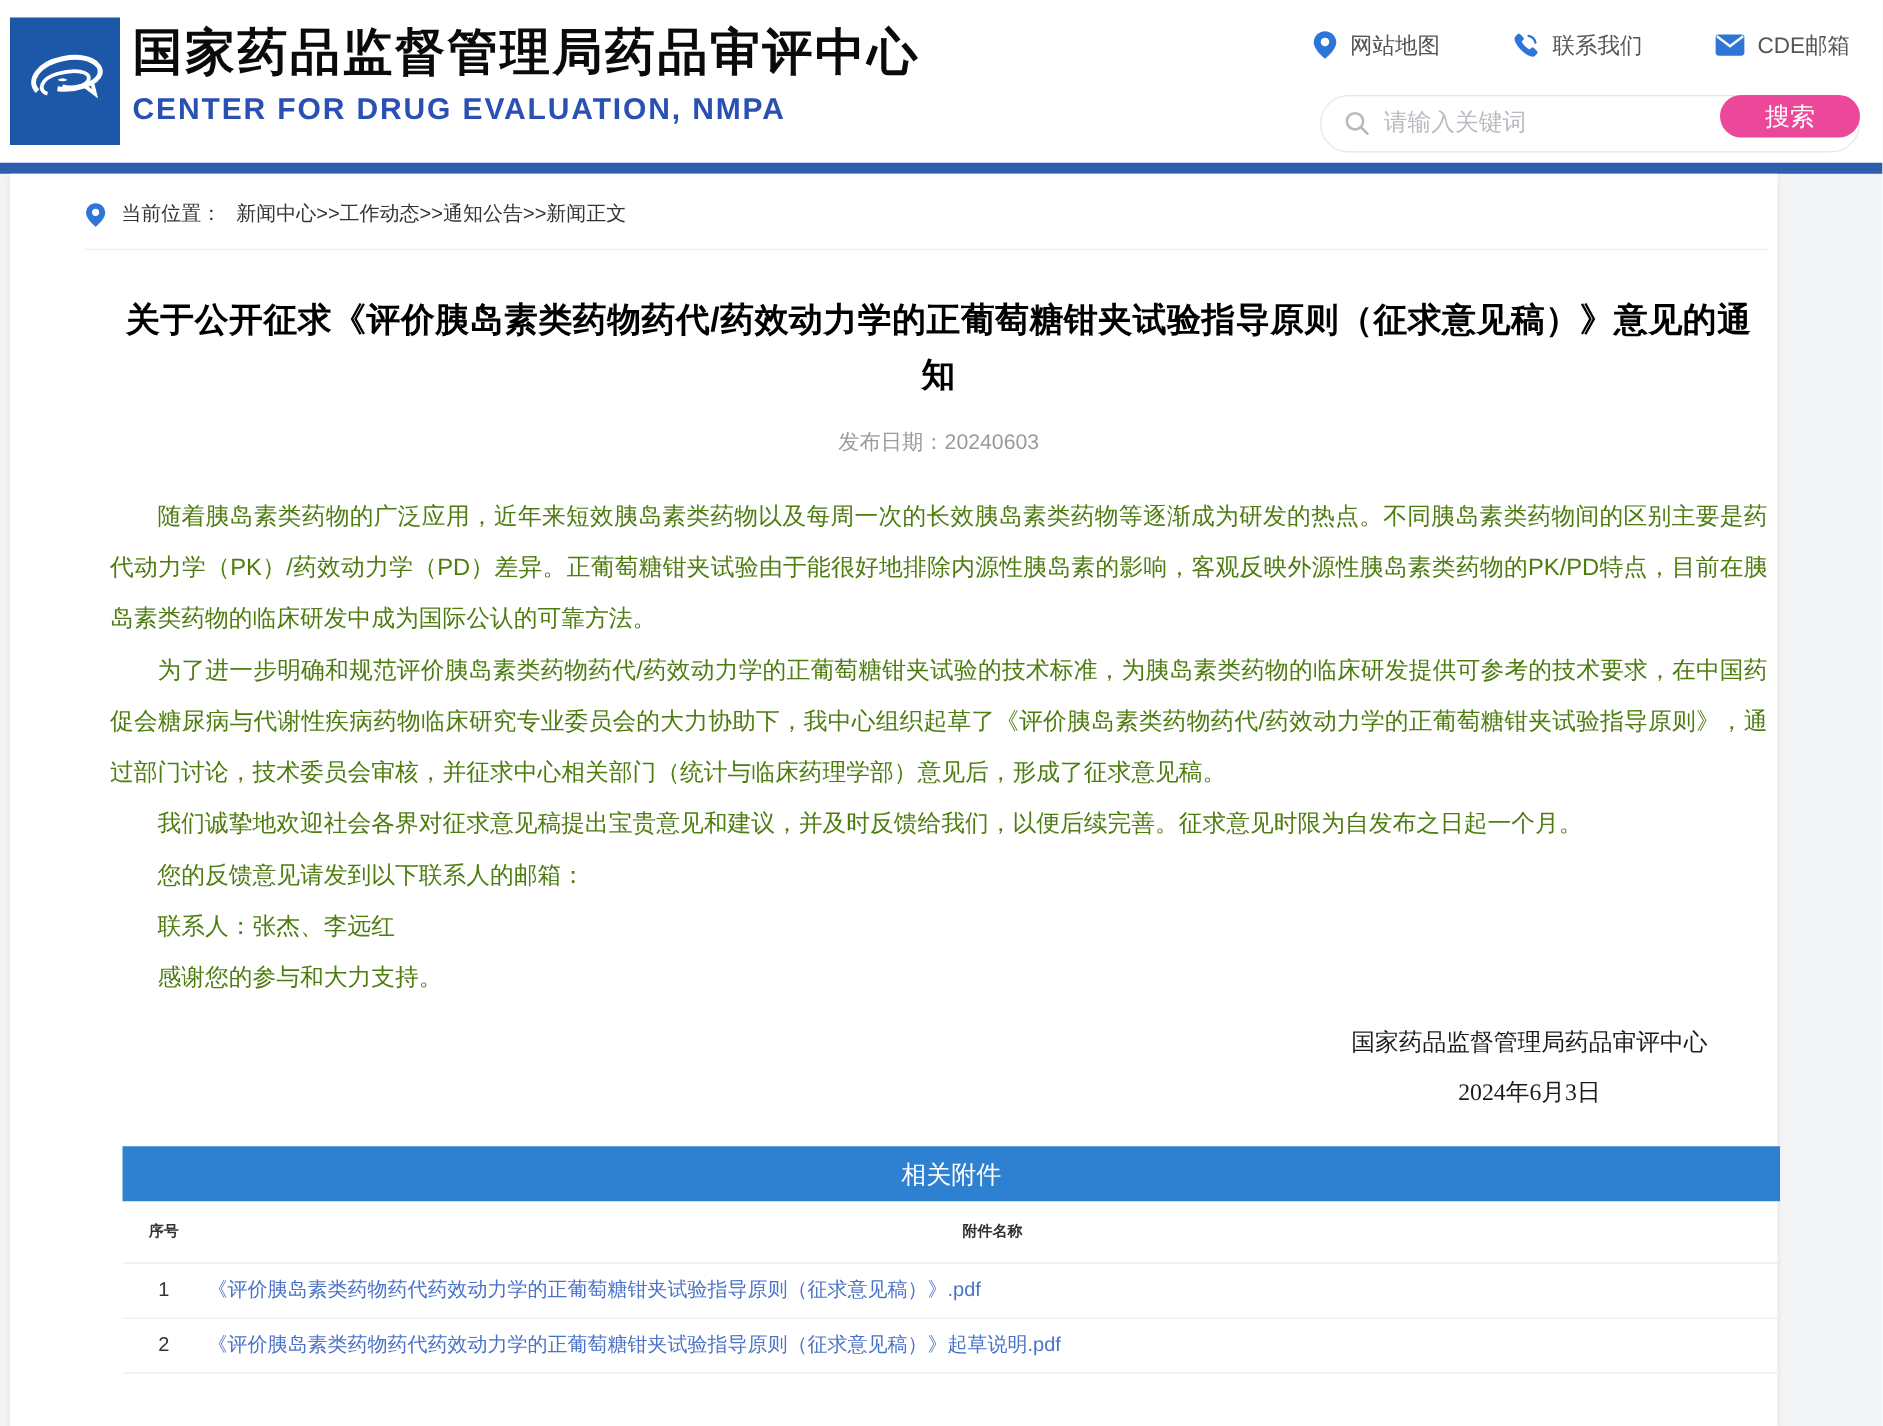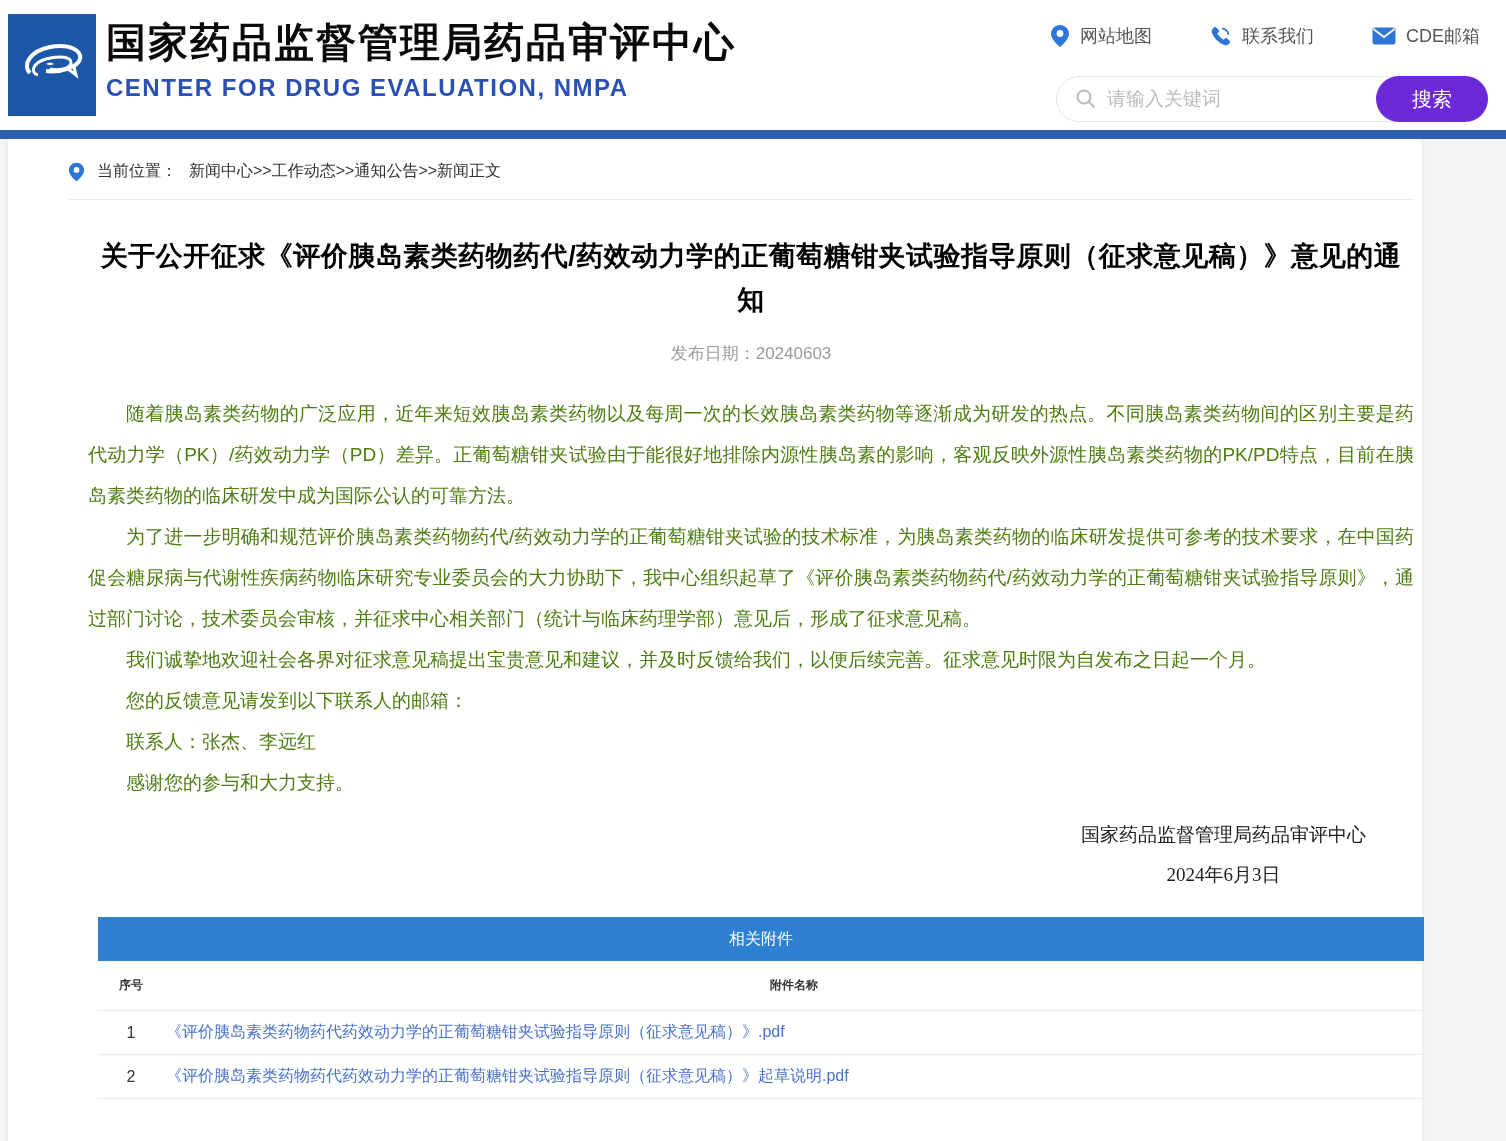--- a/index.html
+++ b/index.html
@@ -14,21 +14,21 @@
   .brand-en { margin-top:8px; font-size:24px; font-weight:700; color:#2b50b4; letter-spacing:1.5px; }
 
   .util-links { position:absolute; right:26px; top:24px; display:flex; gap:58px; align-items:center; }
   .util-link { display:flex; align-items:center; gap:10px; font-size:18px; color:#555; cursor:pointer; }
   .util-link svg { display:block; }
 
   .search-area { position:absolute; right:18px; top:76px; width:432px; height:46px; }
   .search-pill { position:absolute; inset:0; border:1px solid #e4e6e8; border-radius:23px; background:#fff; display:flex; align-items:center; padding-left:18px; }
   .search-input { border:none; outline:none; font-size:19px; color:#0f766e; width:240px; margin-left:10px; font-family:inherit; background:transparent; }
   .search-input::placeholder { color:#b9bcc0; }
-  .search-btn { position:absolute; right:0; top:0; width:112px; height:46px; border:none; border-radius:23px; background:#6d28d9; color:#fff; font-size:20px; cursor:pointer; font-family:inherit; }
+  .search-btn { position:absolute; right:0; top:0; width:112px; height:34px; border:none; border-radius:23px; background:#ec4899; color:#fff; font-size:20px; cursor:pointer; font-family:inherit; }
 
   .header-stripe { width:100%; height:9px; background:#2d5fae; }
 
   
   .content-card { position:relative; margin-left:8px; width:1414px; background:#ffffff; min-height:984px; box-shadow:0 2px 5px rgba(0,0,0,0.08); padding:0 8px 0 80px; }
 
   .breadcrumb-row { display:flex; gap:12px; padding:22px 0 14px 0; margin-left:-20px; font-size:16px; color:#333; }
   .breadcrumb-row .crumb { cursor:pointer; }
   .breadcrumb-sep { color:#333; }
   .breadcrumb-divider { border:none; border-top:1px solid #ececec; margin:2px 0 0 -20px; }
@@ -37,21 +37,21 @@
   .publish-date { margin-top:20px; text-align:center; font-size:17px; color:#9a9a9a; }
 
   .article-body { margin-top:28px; font-size:19px; color:#4d7c0f; line-height:41px; }
   .article-body p { text-indent:2em; text-align:justify; }
 
   .sig-block { width:fit-content; margin:12px 48px 0 auto; text-align:center; font-size:19px; color:#1c1c1c; line-height:40px; }
   .sig-date { margin-top:0;font-family:Liberation Serif, serif; }
 
   
   .attach-table { margin:22px 0 0 10px; width:1326px; }
-  .attach-title-bar { height:44px; background:#2e81d0; color:#fff; font-size:16px; display:flex; align-items:center; justify-content:center; }
+  .attach-title-bar { height:44px; background:#2e81d0; color:#fff; font-size:20px; display:flex; align-items:center; justify-content:center; }
   .attach-head-row, .attach-row { display:flex; align-items:center; }
   .attach-head-row { height:50px; border-bottom:1px solid #e9ebee; font-weight:700; font-size:12px; color:#333; }
   .attach-row { height:44px; border-bottom:1px solid #e9ebee; font-size:16px; }
   .col-no { width:66px; text-align:center; flex-shrink:0; }
   .col-name { flex:1; text-align:center; }
   .attach-row .col-name { text-align:left; padding-left:2px; }
   .attach-link { color:#4a72c8; cursor:pointer; text-decoration:none; }
   .row-no { color:#333; }
 </style>
 </head>

